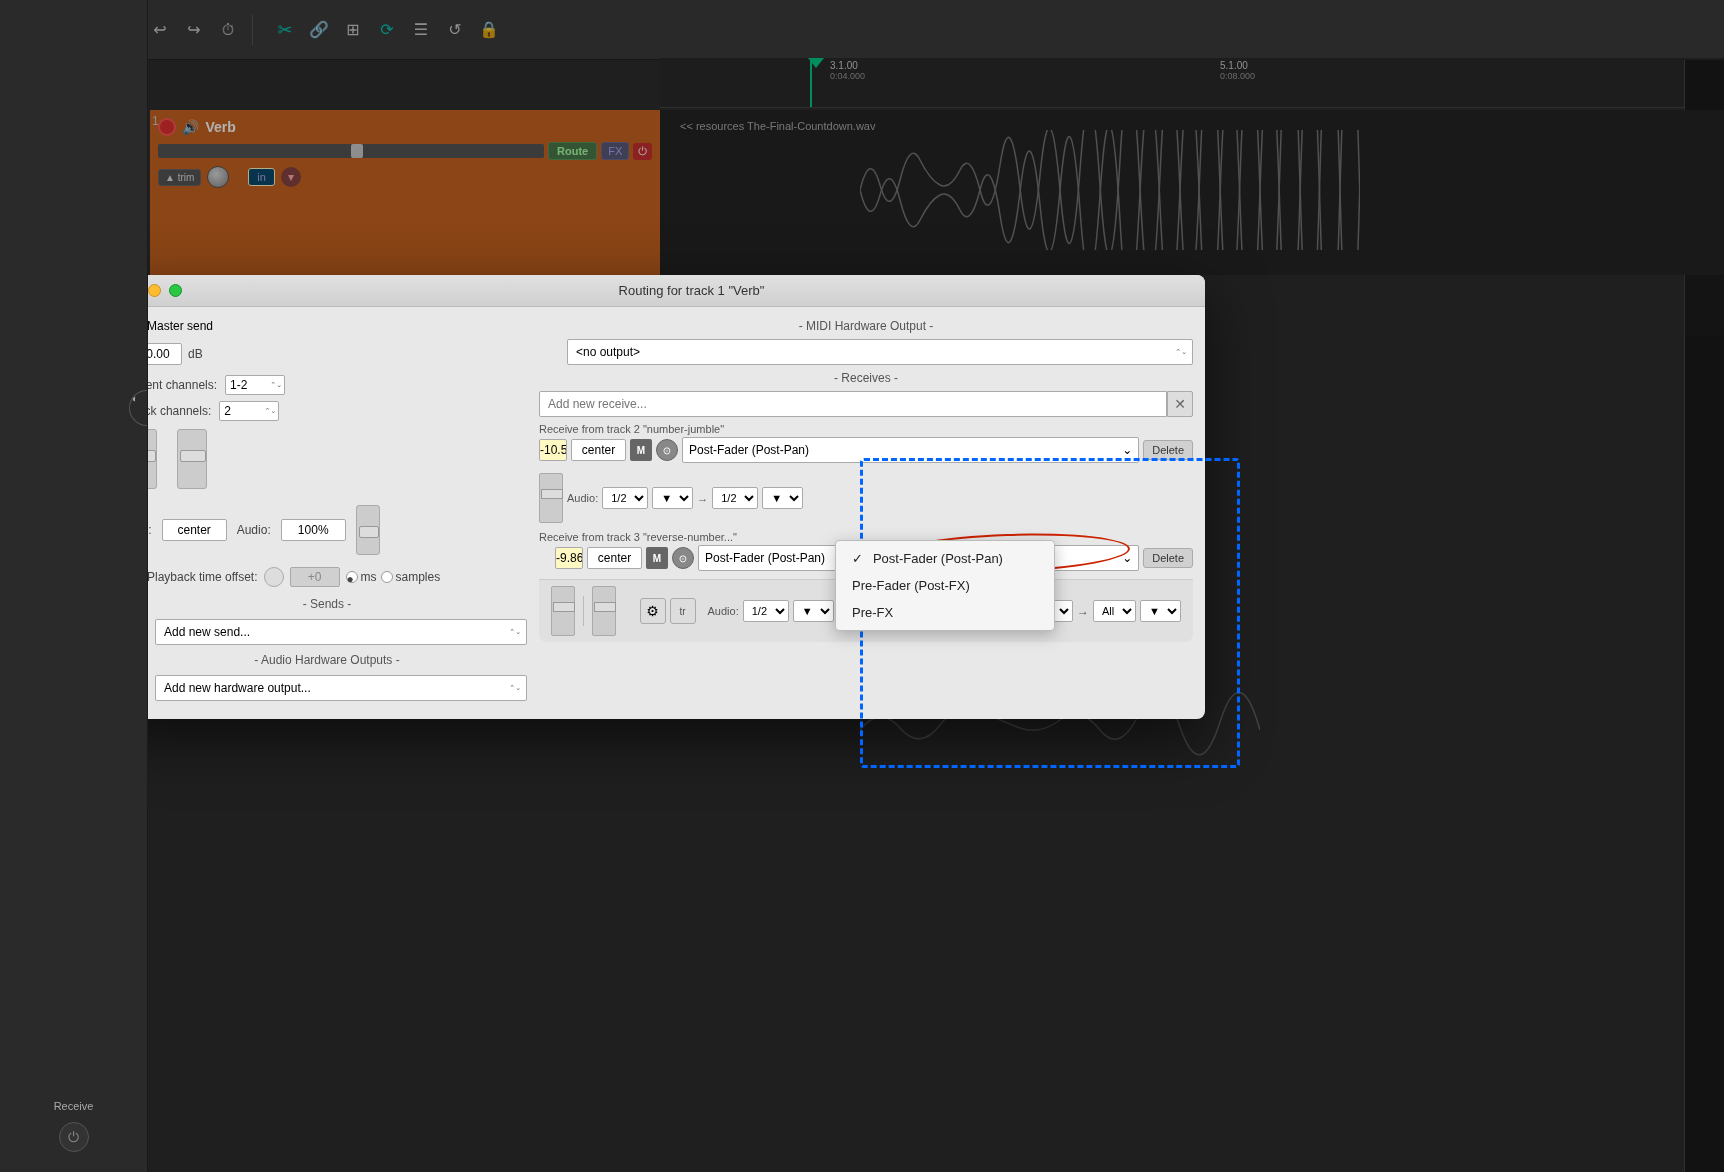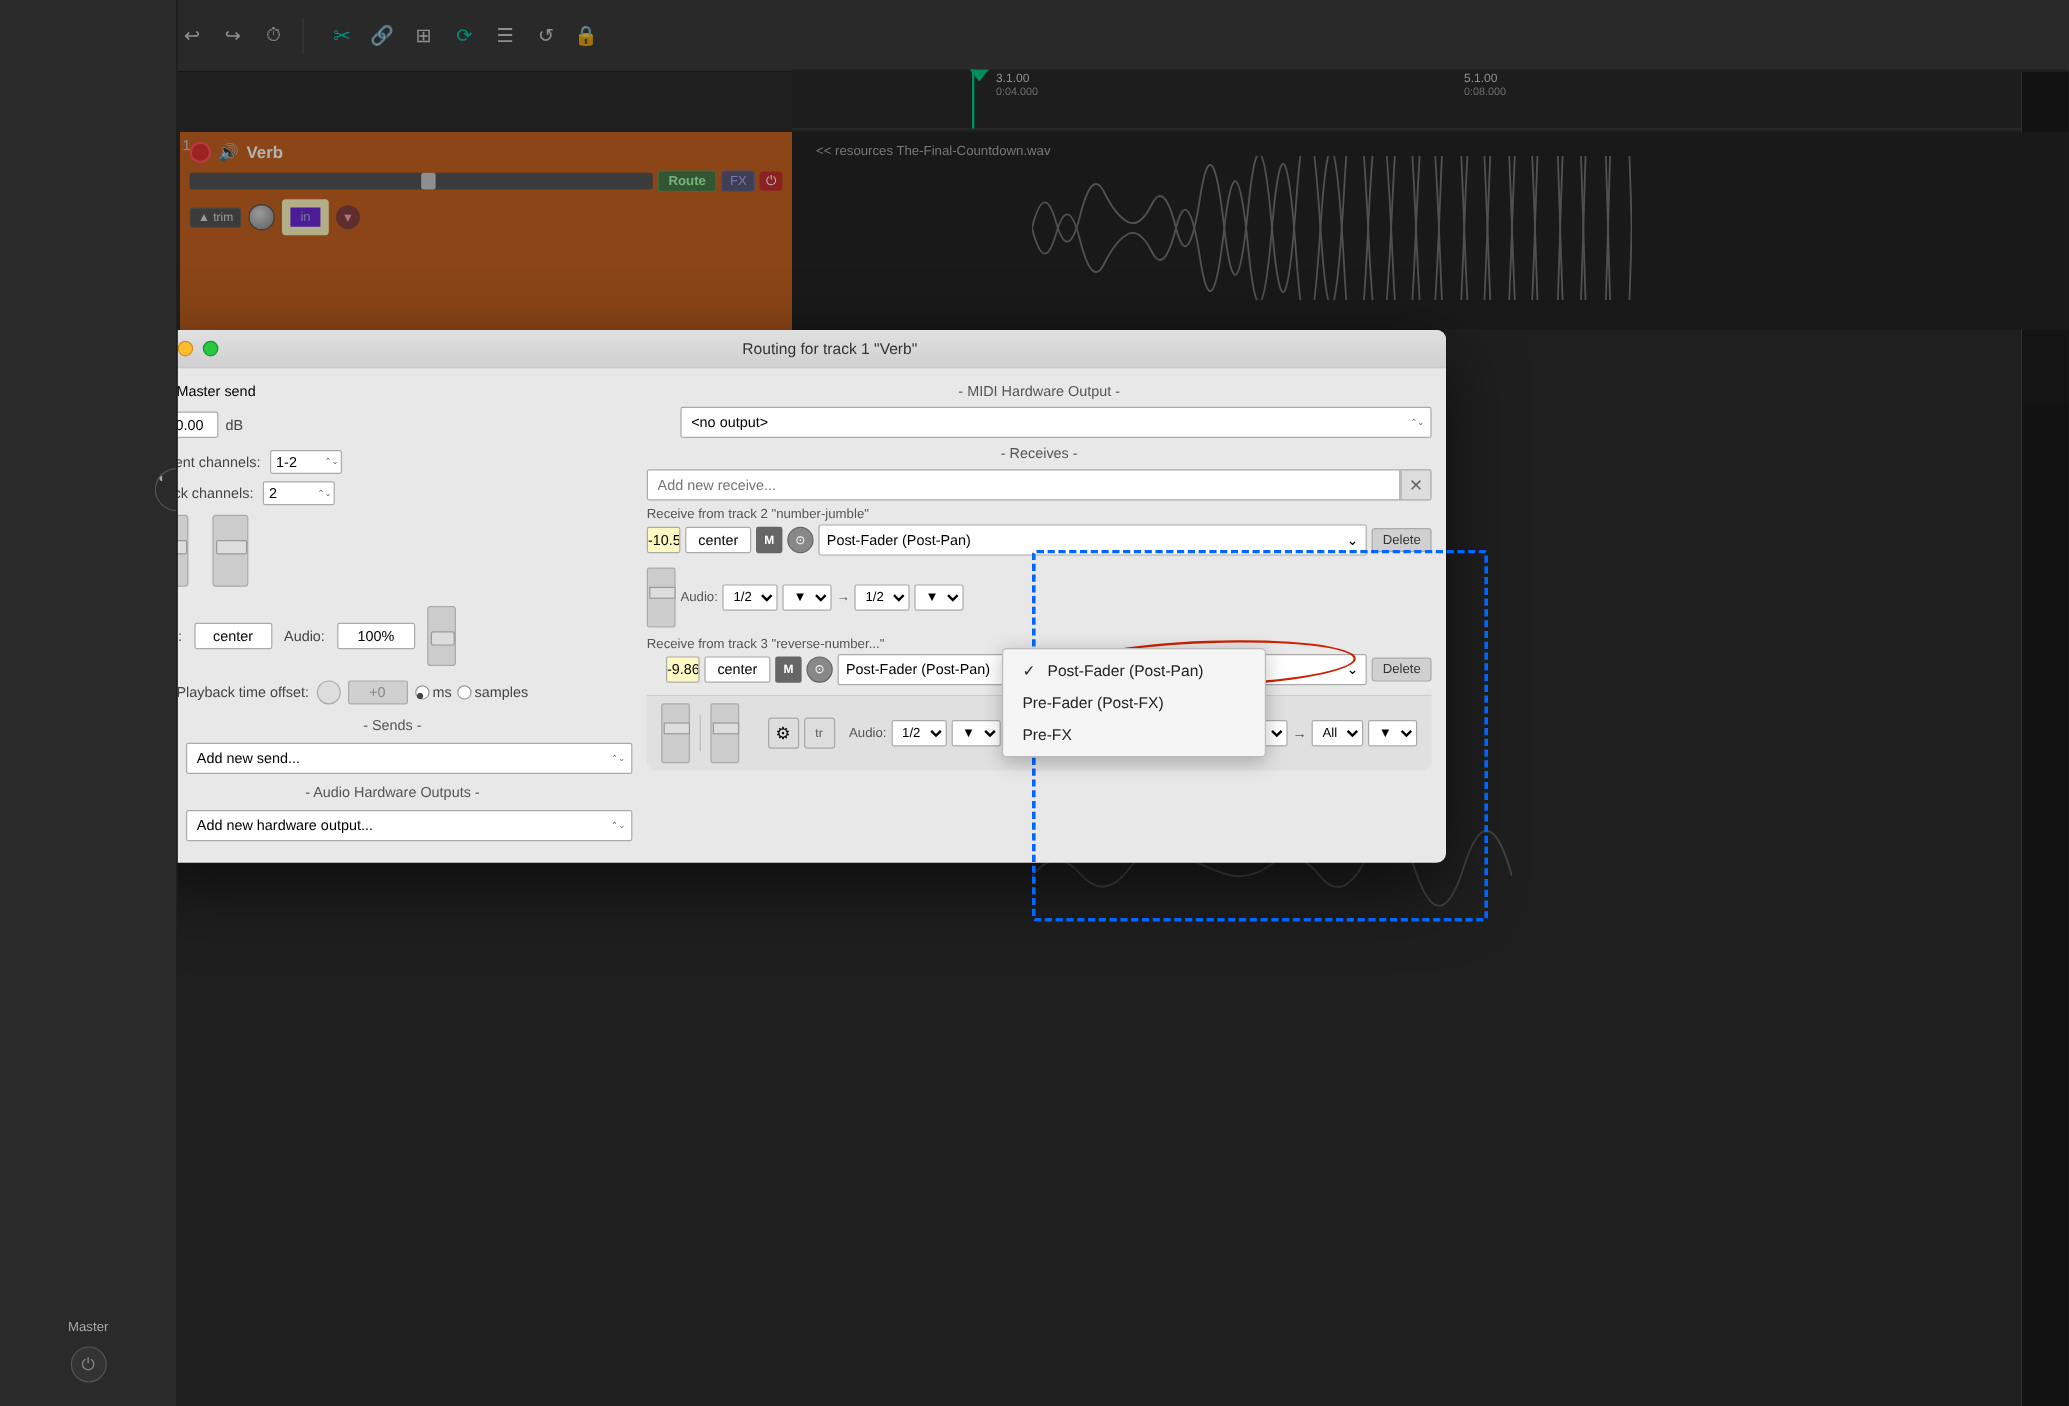--- a/index.html
+++ b/index.html
@@ -154,27 +154,28 @@
     }
 
     .knob {
       width: 22px; height: 22px;
       border-radius: 50%;
       background: radial-gradient(circle at 40% 35%, #ddd, #888);
       border: 1px solid #555;
     }
 
     .in-btn {
-      background: #6d28d9;
+      background: #0c4a6e;
       color: #aad;
-      border: 7px solid #fef9c3;
+      border: 1px solid #fef9c3;
       border-radius: 3px;
       padding: 2px 8px;
       font-size: 11px;
       cursor: pointer;
+      margin-left: 13px;
     }
 
     .down-arrow-btn {
       width: 20px; height: 20px;
       background: #884444;
       border-radius: 50%;
       display: flex; align-items: center; justify-content: center;
       color: #ffaaaa;
       cursor: pointer;
     }
@@ -1060,14 +1061,14 @@
 
 <div style="position:absolute; top:0; left:0; width:148px; height:1172px; background:#2a2a2a; border-right:1px solid #1a1a1a; z-index:0;">
   <div style="position:absolute; bottom:20px; left:50%; transform:translateX(-50%); width:30px; height:30px; border-radius:50%; background:#333; border:1px solid #555; display:flex; align-items:center; justify-content:center;">
     <span style="color:#888; font-size:14px;">⏻</span>
   </div>
 
   <div style="position:absolute; top:390px; right:0; width:18px; height:36px; background:#2a2a2a; border:1px solid #555; border-right:none; border-radius:18px 0 0 18px;">
     <span style="color:#aaa; font-size:10px; padding-left:2px;">◐</span>
   </div>
 
-  <div style="position:absolute; bottom:60px; left:50%; transform:translateX(-50%); color:#aaa; font-size:11px; white-space:nowrap;">Master</div>
+  <div style="position:absolute; bottom:60px; left:50%; transform:translateX(-50%); color:#aaa; font-size:11px; white-space:nowrap;">Receive</div>
 </div>
 
 </body></html>

